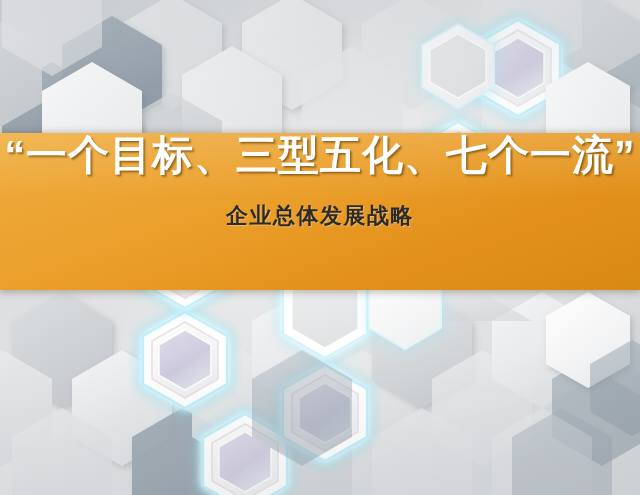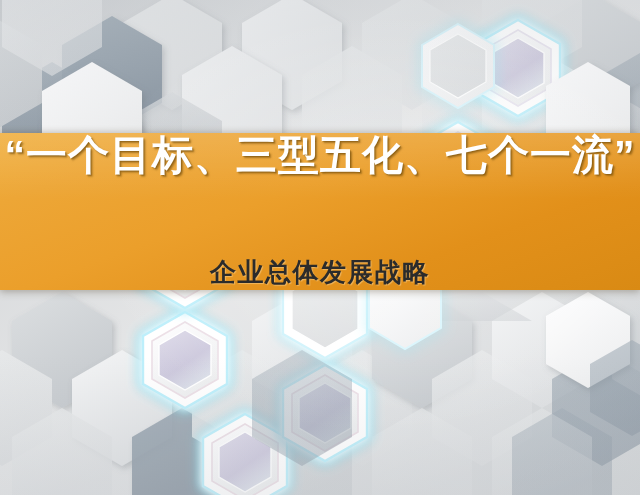--- a/index.html
+++ b/index.html
@@ -35,21 +35,21 @@
     position: absolute;
     left: 0;
     top: 133px;
     width: 640px;
     height: 157px;
     background: linear-gradient(160deg, #f0ae3c 0%, #eda636 18%, #eb9f2b 42%, #e2901a 72%, #d98a14 100%);
     box-shadow: 0 3px 7px rgba(90,80,60,0.30), 0 -2px 6px rgba(90,80,60,0.18);
     display: flex;
     flex-direction: column;
     align-items: center;
-    justify-content: space-between;
+    justify-content: flex-start;
   }
   #banner::after {
     content: "";
     position: absolute;
     left: 0; right: 0; top: 0;
     height: 42%;
     background: linear-gradient(180deg, rgba(255,255,255,0.13), rgba(255,255,255,0));
     pointer-events: none;
   }
   .banner-title {
@@ -64,26 +64,26 @@
     text-shadow:
       2px 2px 2px rgba(110,72,10,0.55),
       1px 1px 0 rgba(140,95,20,0.40);
     margin: 0 0 4px 0;
     padding: 0;
   }
   .banner-subtitle {
     position: relative;
     z-index: 2;
     color: #2b2b2b;
-    font-size: 26px;
+    font-size: 22px;
     font-weight: bold;
     letter-spacing: 1.5px;
     white-space: nowrap;
     text-shadow: 1px 1px 1px rgba(255,225,170,0.45);
-    margin: 8px 0 0 0;
+    margin: 20px 0 0 0;
     padding: 0;
   }
 </style>
 </head>
 <body>
 
 <div id="slide">
 
   <svg id="hexlayer" viewBox="0 0 640 495" preserveAspectRatio="none" xmlns="http://www.w3.org/2000/svg">
     <defs>

